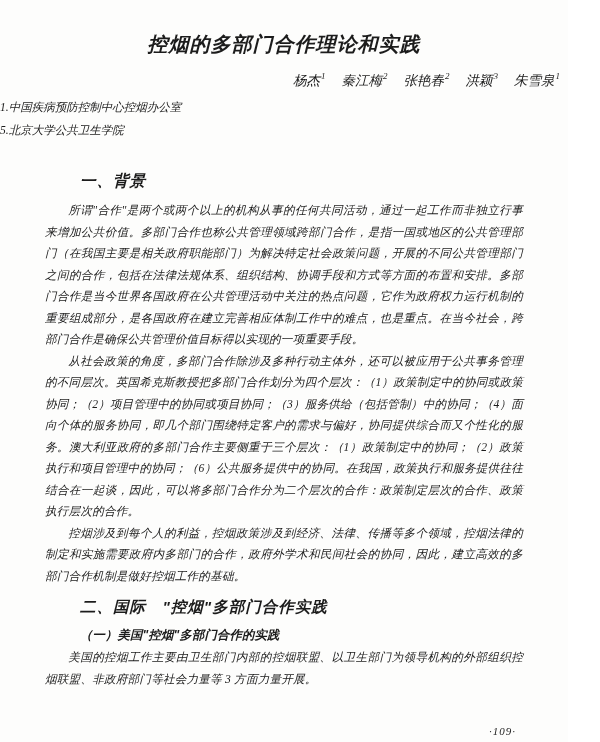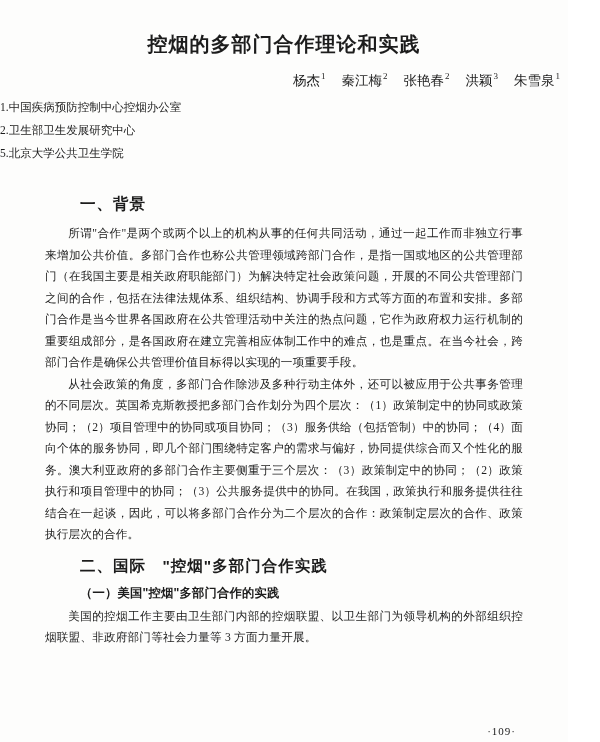--- a/index.html
+++ b/index.html
@@ -5,20 +5,21 @@
   html, body { margin: 0; padding: 0; }
   .page {
     position: relative;
     width: 568px;
     height: 742px;
     background: var(--paper, #fdfdfc);
     color: var(--ink, #1c1c1c);
     font-family: "Liberation Serif", serif;
     overflow: hidden;
     box-sizing: border-box;
+    font-style: italic;
   }
   .title {
     padding-top: 31px;
     text-align: center;
     font-family: "Liberation Sans", sans-serif;
     font-weight: bold;
     font-size: 20px;
     letter-spacing: 1px;
   }
   .authors {
@@ -70,25 +71,25 @@
   }
 </style>
 </head>
 <body>
 
 <div class="page" style="--paper: #fdfdfc; --ink: #1c1c1c;">
   <div class="title">控烟的多部门合作理论和实践</div>
   <div class="authors" id="authors"><span class="author"><span>杨杰</span><sup>1</sup></span><span class="author"><span>秦江梅</span><sup>2</sup></span><span class="author"><span>张艳春</span><sup>2</sup></span><span class="author"><span>洪颖</span><sup>3</sup></span><span class="author"><span>朱雪泉</span><sup>1</sup></span></div>
   <div class="affils" id="affils">
       <div>1.中国疾病预防控制中心控烟办公室</div>
-      <div>2.卫生部卫生发展研究中心</div>
       <div>5.北京大学公共卫生学院</div>
     </div>
   <div class="content" id="content">
       <div class="h1 first">一、背景</div>
       <p>所谓"合作"是两个或两个以上的机构从事的任何共同活动，通过一起工作而非独立行事来增加公共价值。多部门合作也称公共管理领域跨部门合作，是指一国或地区的公共管理部门（在我国主要是相关政府职能部门）为解决特定社会政策问题，开展的不同公共管理部门之间的合作，包括在法律法规体系、组织结构、协调手段和方式等方面的布置和安排。多部门合作是当今世界各国政府在公共管理活动中关注的热点问题，它作为政府权力运行机制的重要组成部分，是各国政府在建立完善相应体制工作中的难点，也是重点。在当今社会，跨部门合作是确保公共管理价值目标得以实现的一项重要手段。</p>
-      <p>从社会政策的角度，多部门合作除涉及多种行动主体外，还可以被应用于公共事务管理的不同层次。英国希克斯教授把多部门合作划分为四个层次：（1）政策制定中的协同或政策协同；（2）项目管理中的协同或项目协同；（3）服务供给（包括管制）中的协同；（4）面向个体的服务协同，即几个部门围绕特定客户的需求与偏好，协同提供综合而又个性化的服务。澳大利亚政府的多部门合作主要侧重于三个层次：（3）政策制定中的协同；（2）政策执行和项目管理中的协同；（3）公共服务提供中的协同。在我国，政策执行和服务提供往往结合在一起谈，因此，可以将多部门合作分为二个层次的合作：政策制定层次的合作、政策执行层次的合作。</p>
+      <p>从社会政策的角度，多部门合作除涉及多种行动主体外，还可以被应用于公共事务管理的不同层次。英国希克斯教授把多部门合作划分为四个层次：（1）政策制定中的协同或政策协同；（2）项目管理中的协同或项目协同；（3）服务供给（包括管制）中的协同；（4）面向个体的服务协同，即几个部门围绕特定客户的需求与偏好，协同提供综合而又个性化的服务。澳大利亚政府的多部门合作主要侧重于三个层次：（1）政策制定中的协同；（2）政策执行和项目管理中的协同；（6）公共服务提供中的协同。在我国，政策执行和服务提供往往结合在一起谈，因此，可以将多部门合作分为二个层次的合作：政策制定层次的合作、政策执行层次的合作。</p>
+      <p>控烟涉及到每个人的利益，控烟政策涉及到经济、法律、传播等多个领域，控烟法律的制定和实施需要政府内多部门的合作，政府外学术和民间社会的协同，因此，建立高效的多部门合作机制是做好控烟工作的基础。</p>
       <div class="h1">二、国际　"控烟"多部门合作实践</div>
       <div class="h2">（一）美国"控烟"多部门合作的实践</div>
       <p>美国的控烟工作主要由卫生部门内部的控烟联盟、以卫生部门为领导机构的外部组织控烟联盟、非政府部门等社会力量等 3 方面力量开展。</p>
     </div>
   <div class="pageno">·109·</div>
 </div>
 
 </body></html>

